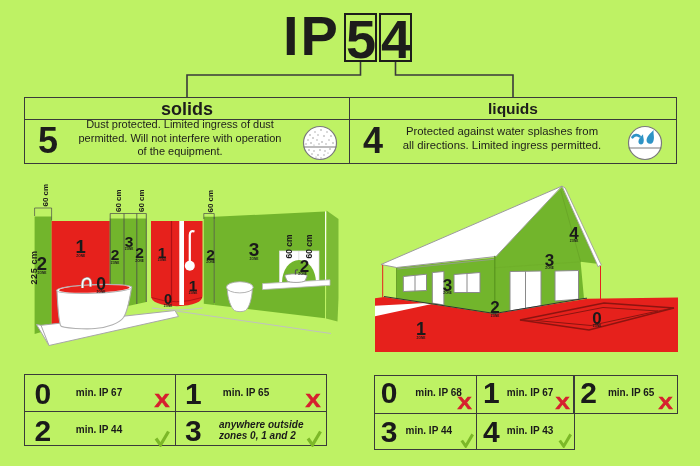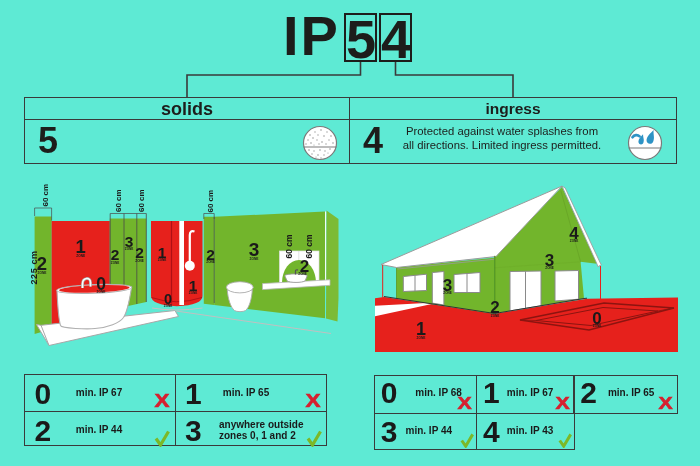--- a/index.html
+++ b/index.html
@@ -1,16 +1,16 @@
 <!DOCTYPE html>
 <html><head>
 <meta charset="utf-8">
 <style>
   html,body{margin:0;padding:0;background:#fff;}
-  #page{position:relative;width:700px;height:466px;background:#5eead4;overflow:hidden;
+  #page{position:relative;width:700px;height:466px;background:#bef264;overflow:hidden;
         font-family:"Liberation Sans", sans-serif;}
   .abs{position:absolute;}
   .num-big{font-weight:bold;color:#1a1a1a;}
 </style>
 </head>
 <body>
 <div id="page">
 
 <div class="abs" style="left:283px;top:11px;width:64px;height:52px;font-size:56px;font-weight:bold;color:#1d1d1b;letter-spacing:2px;line-height:50px;">IP</div>
 
@@ -21,20 +21,21 @@
 <svg class="abs" style="left:0;top:0;" width="700" height="100" viewBox="0 0 700 100">
   <path d="M360.5,62 V75 H187 V97 M395.5,62 V75 H513 V97" fill="none" stroke="#3a3a3a" stroke-width="1.6"></path>
 </svg>
 
 <div class="abs" style="left:24px;top:97px;width:326px;height:67px;border:1.6px solid #3a3a3a;box-sizing:border-box;">
 
   <div class="abs" style="left:0;top:0;width:100%;height:20.5px;border-bottom:1.6px solid #3a3a3a;text-align:center;font-size:18px;font-weight:bold;color:#1d1d1b;line-height:22.5px;">solids</div>
 
   <div class="abs" style="left:13px;top:24.5px;font-size:36px;font-weight:bold;color:#1d1d1b;line-height:36px;">5</div>
 
+  <div class="abs" style="left:25px;top:20px;width:260px;font-size:11px;color:#1d1d1b;text-align:center;line-height:13.5px;">Dust protected. Limited ingress of dust<br>permitted. Will not interfere with operation<br>of the equipment.</div>
 
   <svg class="abs" style="left:275px;top:25px;" width="40" height="40" viewBox="0 0 40 40">
     <circle cx="20" cy="20" r="16.5" fill="#fff" stroke="#7a7a7a" stroke-width="1.2"></circle>
     <line x1="3.5" y1="24" x2="36.5" y2="24" stroke="#7a7a7a" stroke-width="1.2"></line>
     <g fill="#9a9a9a">
       <circle cx="10" cy="12" r="0.8"></circle>
           <circle cx="15" cy="9" r="0.7"></circle>
           <circle cx="21" cy="7" r="0.8"></circle>
       <circle cx="27" cy="9" r="0.7"></circle>
           <circle cx="31" cy="13" r="0.8"></circle>
@@ -61,21 +62,21 @@
           <circle cx="24" cy="32" r="0.7"></circle>
           <circle cx="28" cy="30" r="0.6"></circle>
       <circle cx="16" cy="34" r="0.6"></circle>
           <circle cx="21" cy="35" r="0.7"></circle>
     </g>
   </svg>
 </div>
 
 <div class="abs" style="left:350px;top:97px;width:327px;height:67px;border:1.6px solid #3a3a3a;border-left:none;box-sizing:border-box;">
 
-  <div class="abs" style="left:0;top:0;width:100%;height:20.5px;border-bottom:1.6px solid #3a3a3a;text-align:center;font-size:15.5px;font-weight:bold;color:#1d1d1b;line-height:22.5px;">ingress</div>
+  <div class="abs" style="left:0;top:0;width:100%;height:20.5px;border-bottom:1.6px solid #3a3a3a;text-align:center;font-size:15.5px;font-weight:bold;color:#1d1d1b;line-height:22.5px;">liquids</div>
 
   <div class="abs" style="left:13px;top:24.5px;font-size:36px;font-weight:bold;color:#1d1d1b;line-height:36px;">4</div>
 
   <div class="abs" style="left:22px;top:25.5px;width:260px;font-size:11.3px;color:#1d1d1b;text-align:center;line-height:14px;">Protected against water splashes from<br>all directions. Limited ingress permitted.</div>
 
   <svg class="abs" style="left:275px;top:25px;" width="40" height="40" viewBox="0 0 40 40">
     <circle cx="20" cy="20" r="16.5" fill="#fff" stroke="#7a7a7a" stroke-width="1.2"></circle>
     <line x1="3.5" y1="25" x2="36.5" y2="25" stroke="#7a7a7a" stroke-width="1.2"></line>
     <path d="M26.8,6.5 C27.6,11.5 30,13.5 29.2,18 C28.5,22 23,22 22.4,18 C21.8,14 24.6,10.5 26.8,6.5 Z" fill="#2e93c5" transform="rotate(14 26 14)"></path>
     <path d="M17.2,11 C17.8,14.5 19.6,16 19,19.3 C18.5,22.3 14.3,22.1 13.9,19 C13.5,16 15.5,13.8 17.2,11 Z" fill="#2e93c5" transform="rotate(10 16.5 16)"></path>
@@ -298,21 +299,21 @@
   <span class="abs" style="left:176px;top:11.5px;width:90px;text-align:center;font-size:10px;font-weight:bold;color:#1a1a1a;">min. IP 65</span>
   <span class="abs" style="left:282px;top:16px;font-size:18px;font-weight:bold;color:#d6202f;transform:scale(1.25,0.98);-webkit-text-stroke:0.6px #d6202f;">X</span>
 
   <span class="abs num-big" style="left:9.5px;top:41px;font-size:30px;line-height:30px;">2</span>
   <span class="abs" style="left:29px;top:49px;width:90px;text-align:center;font-size:10px;font-weight:bold;color:#1a1a1a;">min. IP 44</span>
   <svg class="abs" style="left:129px;top:55px;" width="16" height="17" viewBox="0 0 16 17">
         <path d="M2,8.5 L6.5,15 L14.5,1.5" fill="none" stroke="#7cb828" stroke-width="3.2"></path>
       </svg>
 
   <span class="abs num-big" style="left:160px;top:41px;font-size:30px;line-height:30px;">3</span>
-  <span class="abs" style="left:194px;top:45px;width:110px;text-align:left;font-size:10px;font-weight:bold;color:#1a1a1a;line-height:10.5px;">anywhere outside<br>zones 0, 1 and 2</span>
+  <span class="abs" style="left:194px;top:45px;width:110px;text-align:left;font-size:10px;font-weight:bold;color:#1a1a1a;line-height:10.5px;font-style:italic;">anywhere outside<br>zones 0, 1 and 2</span>
   <svg class="abs" style="left:281px;top:55px;" width="16" height="17" viewBox="0 0 16 17">
         <path d="M2,8.5 L6.5,15 L14.5,1.5" fill="none" stroke="#7cb828" stroke-width="3.2"></path>
       </svg>
 </div>
 
 <div class="abs" style="left:373.8px;top:375px;width:305px;height:76px;">
 
   <div class="abs" style="left:0;top:0;width:103.7px;height:39.2px;border:1.4px solid #3a3a3a;box-sizing:border-box;">
     <span class="abs num-big" style="left:6px;top:2px;font-size:30px;line-height:30px;">0</span>
     <span class="abs" style="left:21px;top:10.5px;width:66px;text-align:right;font-size:10px;font-weight:bold;color:#1a1a1a;">min. IP 68</span>

